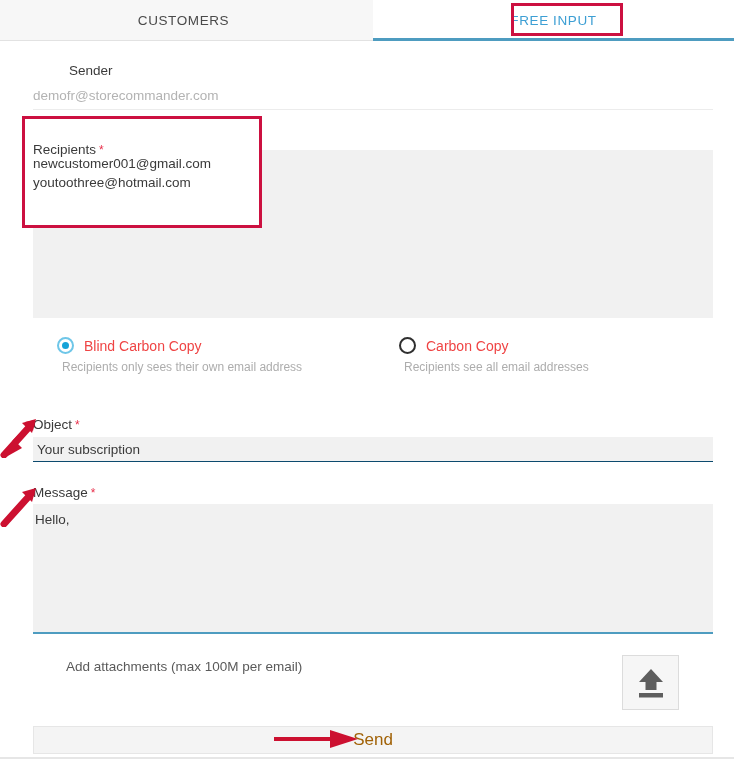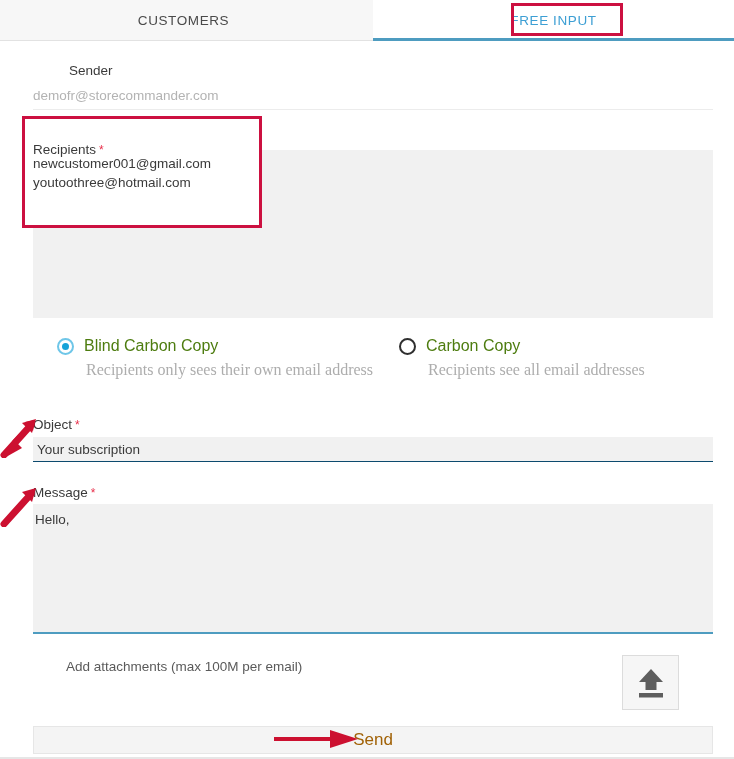--- a/index.html
+++ b/index.html
@@ -121,33 +121,32 @@
   }
   .radio.checked::after {
     content: "";
     position: absolute;
     left: 3px; top: 3px;
     width: 7px; height: 7px;
     border-radius: 50%;
     background: #16a3d8;
   }
   .radio-label {
-    font-size: 16px;
-    color: #4d7c0f;
+    font-size: 14px;
+    color: #ef4444;
     white-space: nowrap;
     cursor: pointer;
     text-align: center;
   }
   .radio-hint {
     margin-top: 6px;
-    margin-left: 29px;
-    font-size: 16px;
+    margin-left: 5px;
+    font-size: 12px;
     color: #adadad;
     white-space: nowrap;
-    font-family: Liberation Serif, serif;
   }
 
   
   .object-label { left: 33px; top: 376px; }
   .object-input {
     position: absolute;
     left: 33px; top: 396px;
     width: 680px; height: 25px;
     background: #f1f1f1;
     border: none;

